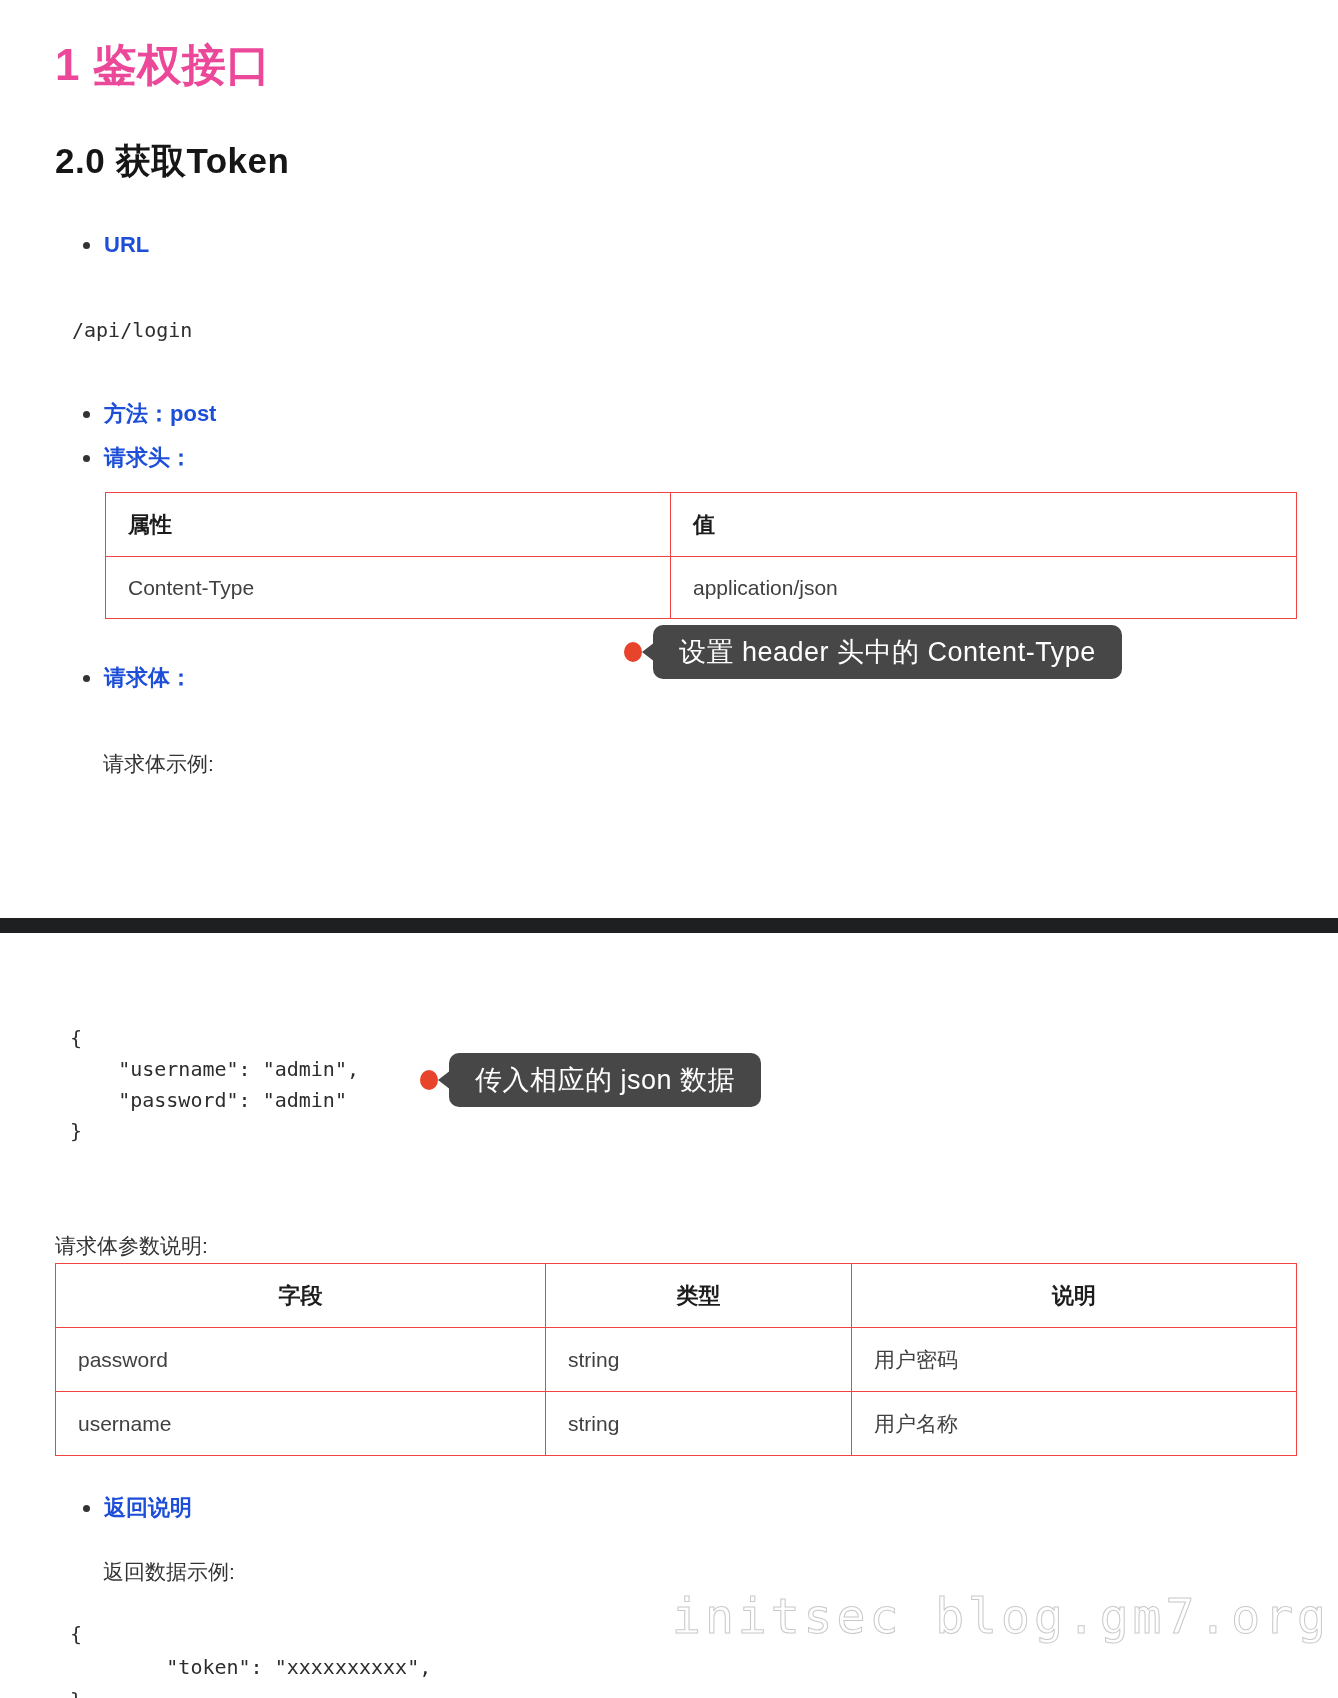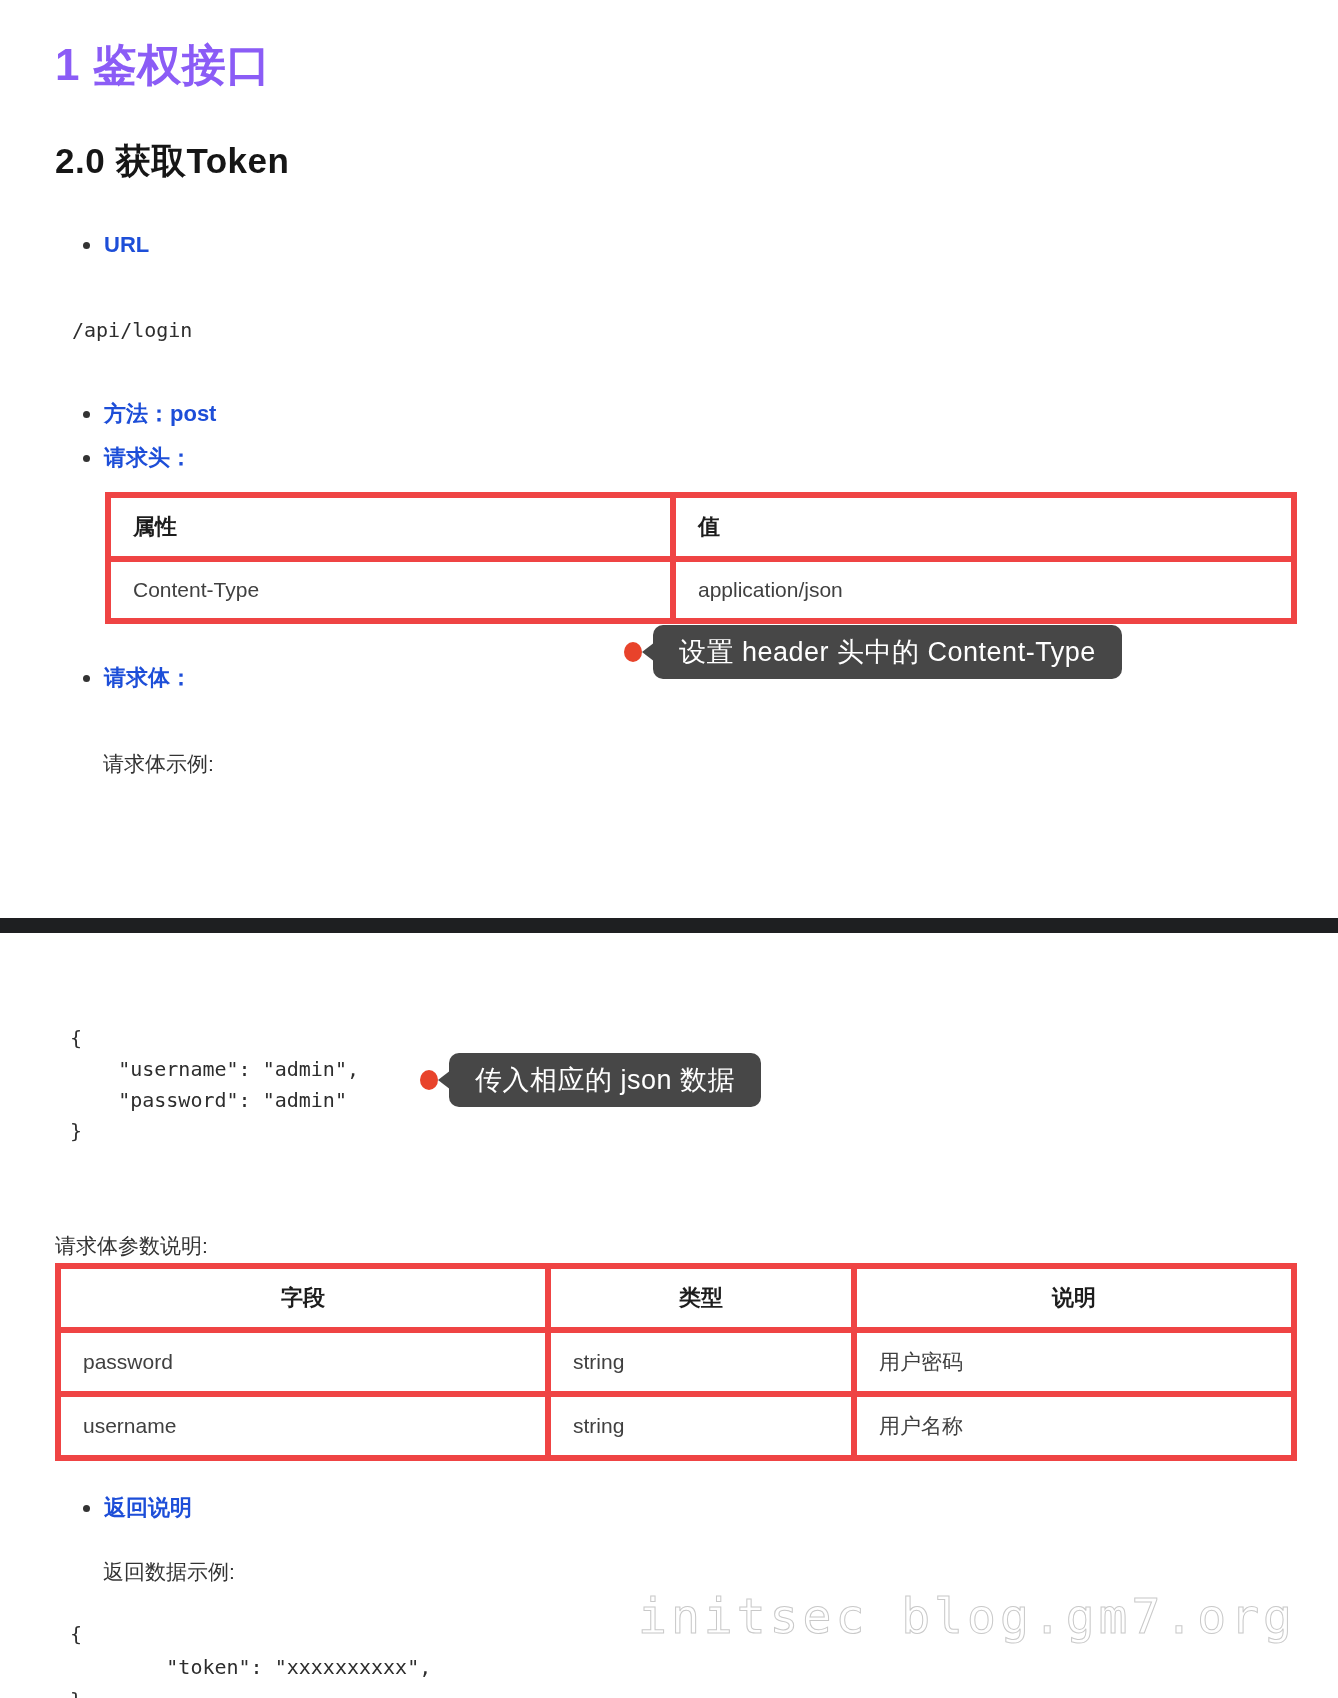--- a/index.html
+++ b/index.html
@@ -1,40 +1,40 @@
 <!DOCTYPE html>
 <html><head>
 <meta charset="utf-8">
 <style>
   html,body{margin:0;padding:0;background:#ffffff;}
   .page{position:relative;width:1338px;height:1698px;background:#ffffff;overflow:hidden;
         font-family:"Liberation Sans",sans-serif;color:#262626;}
   .abs{position:absolute;}
-  .h1{font-size:44px;font-weight:700;color:#8b5cf6;letter-spacing:0.5px;}
+  .h1{font-size:44px;font-weight:700;color:#ec4899;letter-spacing:0.5px;}
   .h2{font-size:35px;font-weight:700;color:#161616;letter-spacing:0.5px;}
   .li{display:flex;align-items:center;gap:14px;}
   .li .bdot{width:7px;height:7px;border-radius:50%;background:#333;flex:none;}
   .li-label{font-size:22px;font-weight:700;color:#1d4ed8;}
   .plain{font-size:21px;color:#333;}
   .code{font-family:"DejaVu Sans Mono","Liberation Mono",monospace;font-size:20px;color:#2d2d2d;
         white-space:pre;line-height:31px;}
   .code2{line-height:33px;}
   .callout{display:flex;align-items:center;gap:11px;}
   .red-dot{width:18px;height:20px;border-radius:50%;background:#e8432b;flex:none;}
   .bubble{position:relative;background:#474747;color:#ffffff;font-size:27px;letter-spacing:0.5px;
           height:54px;display:flex;align-items:center;padding:0 26px;border-radius:10px;white-space:nowrap;}
   .bubble::before{content:"";position:absolute;left:-11px;top:50%;transform:translateY(-50%);
           border-top:10px solid transparent;border-bottom:10px solid transparent;border-right:13px solid #474747;}
   table.tbl{position:absolute;border-collapse:collapse;table-layout:fixed;background:#fff;}
-  table.tbl td{border:6px solid #ef4444;font-size:21px;color:#404040;padding:0 10px 0 22px;overflow:hidden;}
+  table.tbl td{border:1px solid #ef4444;font-size:21px;color:#404040;padding:0 10px 0 22px;overflow:hidden;}
   table.tbl tr.head td{font-weight:700;color:#1d1d1d;font-size:22px;}
   table.tbl2 tr.head td{text-align:center;padding:0;}
   .divider{position:absolute;left:0;width:1338px;height:15px;background:#1e1f21;}
   .watermark{position:absolute;font-family:"DejaVu Sans Mono","Liberation Mono",monospace;
-          font-size:48px;letter-spacing:4px;color:#d6d6d6;white-space:nowrap;}
+          font-size:48px;letter-spacing:4px;color:#d6d6d6;white-space:nowrap;margin-left:34px;}
   @supports (-webkit-text-stroke:1px #c9c9c9){
     .watermark{-webkit-text-stroke:1px #c9c9c9;-webkit-text-fill-color:transparent;}
   }
 </style>
 </head>
 <body>
 
 <div class="page">
 
   <div class="abs h1" style="left:55px;top:36px;">1 鉴权接口</div>

